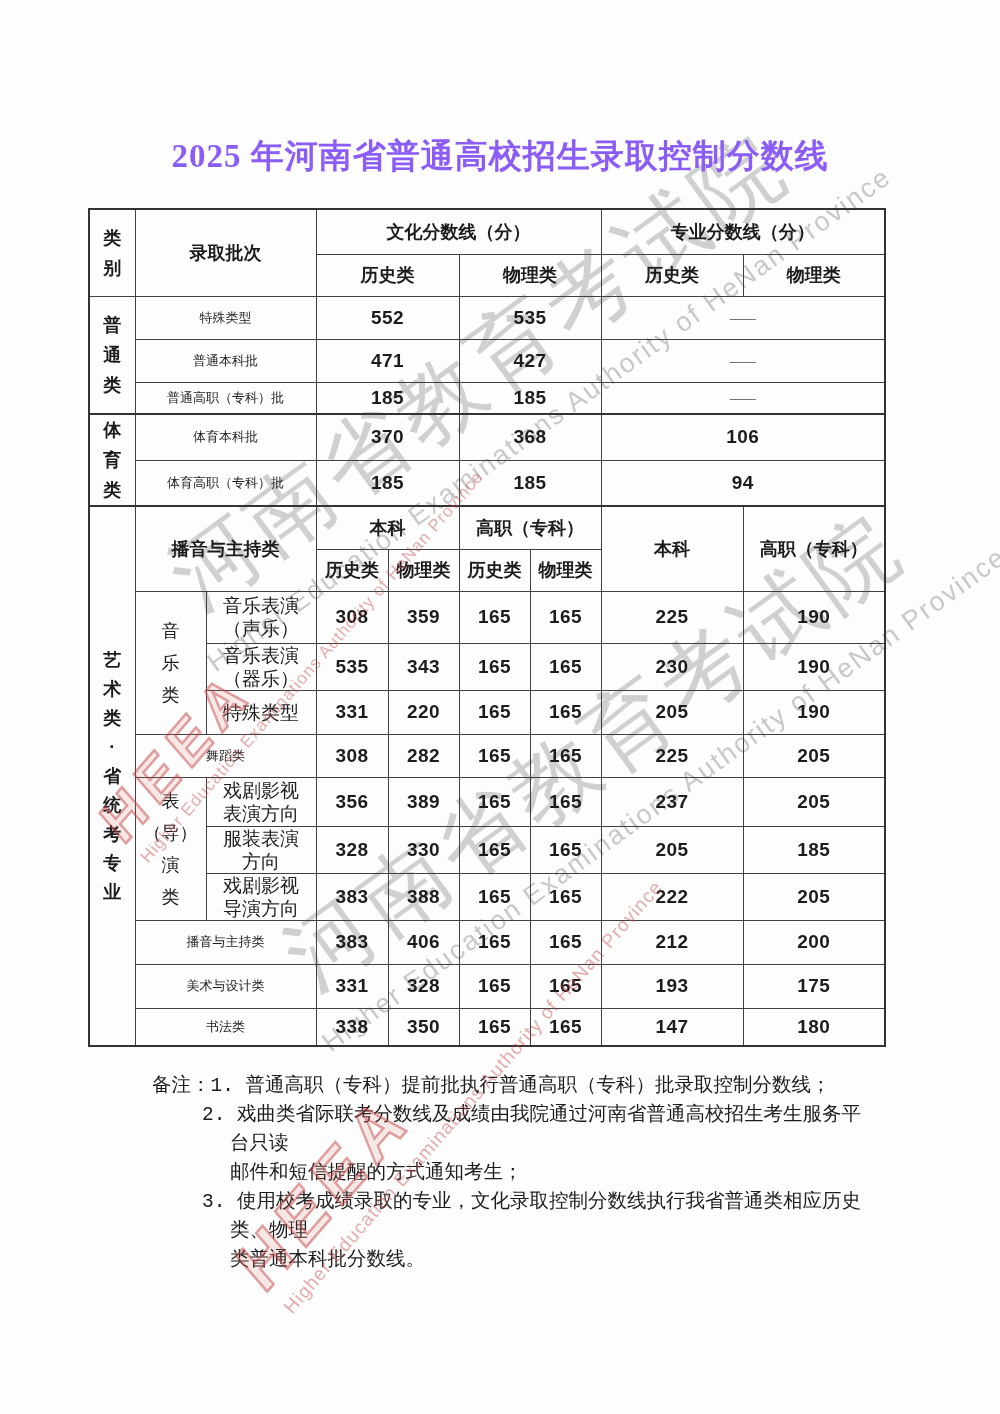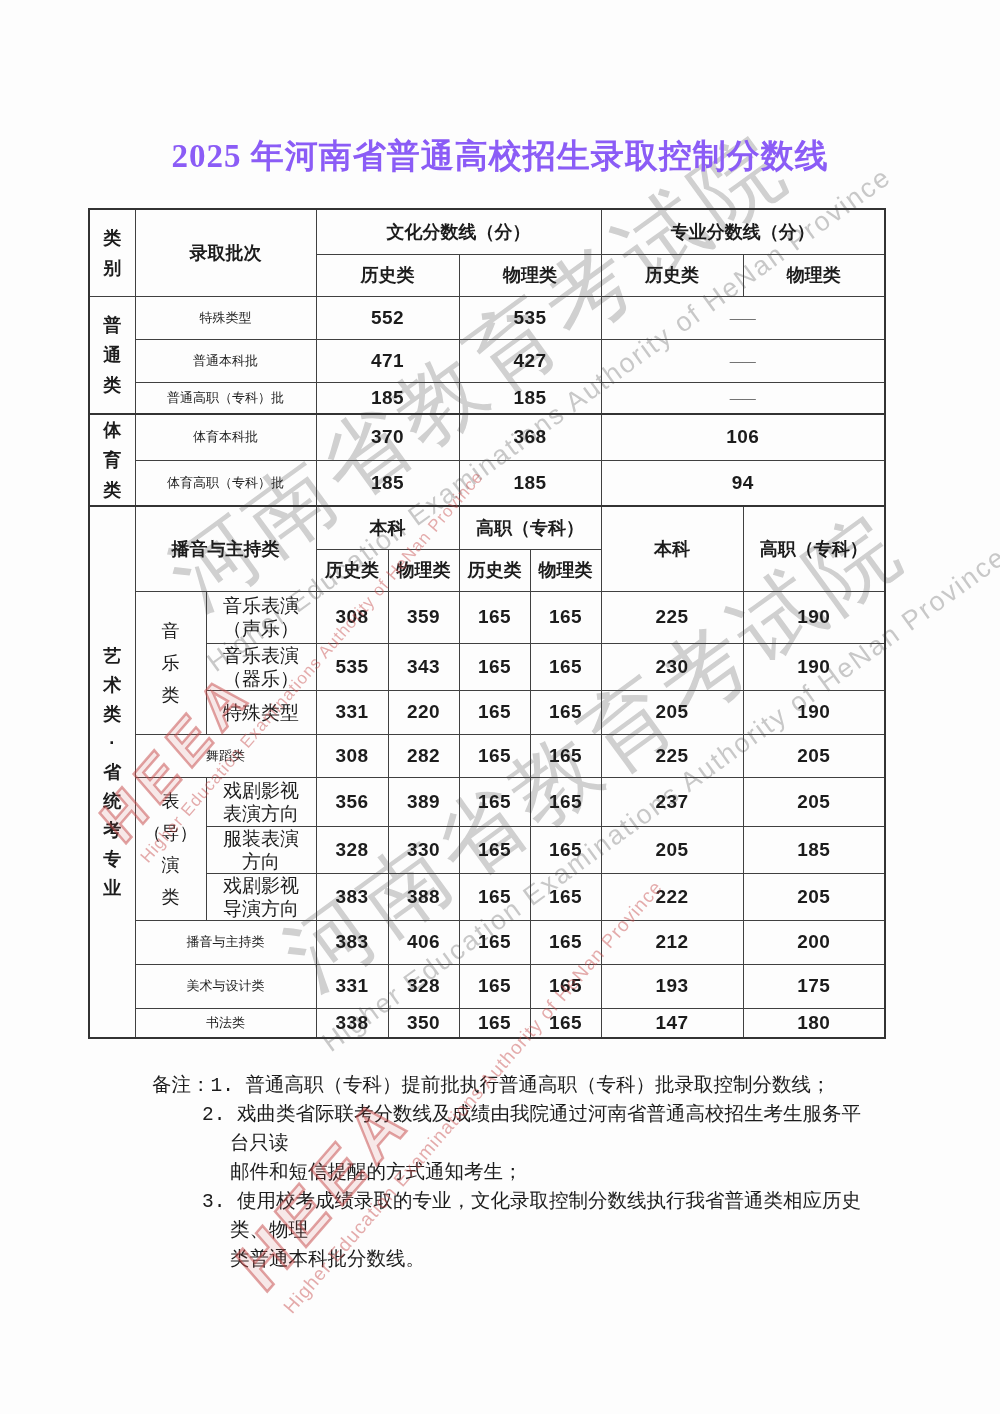--- a/index.html
+++ b/index.html
@@ -291,21 +291,21 @@
       <tr style="height:44px">
         <td class="lbl" colspan="2">美术与设计类</td>
         <td class="num">331</td>
         <td class="num">328</td>
         <td class="num">165</td>
         <td class="num">165</td>
         <td class="num">193</td>
         <td class="num">175</td>
       </tr>
 
-      <tr style="height:30px">
+      <tr style="height:38px">
         <td class="lbl" colspan="2">书法类</td>
         <td class="num">338</td>
         <td class="num">350</td>
         <td class="num">165</td>
         <td class="num">165</td>
         <td class="num">147</td>
         <td class="num">180</td>
       </tr>
     </tbody>
   </table>

